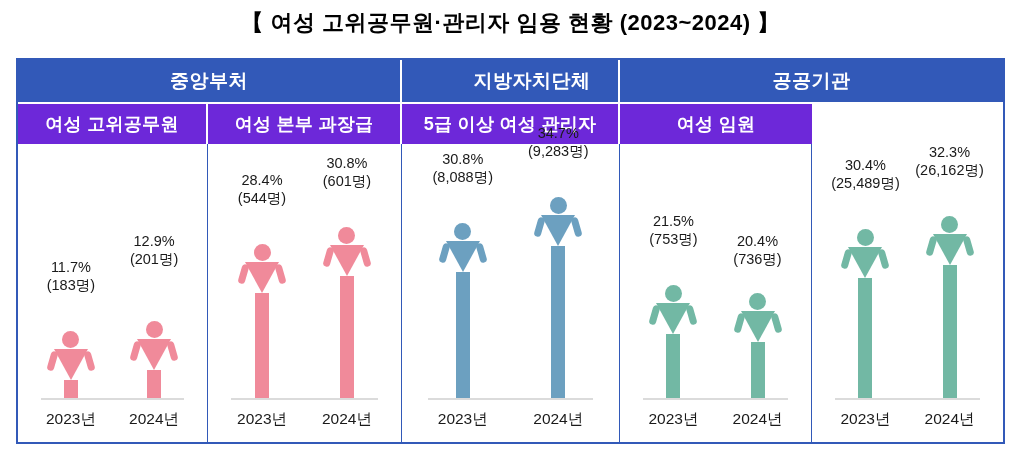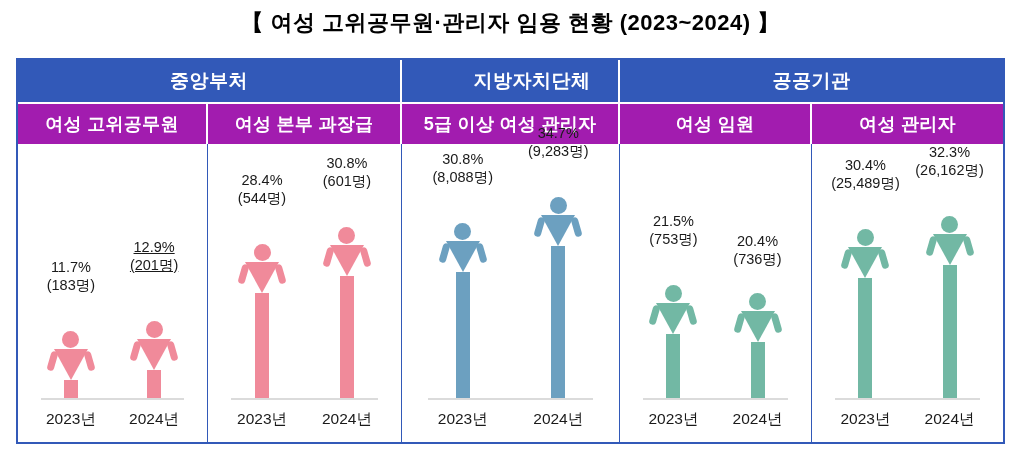--- a/index.html
+++ b/index.html
@@ -64,21 +64,21 @@
   .group-cell:last-child { border-right: none; }
 
   
   #sub-row {
     display: flex;
     height: 40px;
     flex: 0 0 40px;
     border-top: 2px solid #ffffff;
   }
   .sub-cell {
-    background: #a21caf;
+    background: #6d28d9;
     color: #ffffff;
     font-size: 18px;
     font-weight: bold;
     display: flex;
     align-items: center;
     justify-content: center;
     box-sizing: border-box;
     border-right: 2px solid #ffffff;
     letter-spacing: 0.3px;
     white-space: nowrap;
@@ -230,23 +230,20 @@
     </div>
     <div class="sub-cell" style="flex:0 0 194px;">
       <span>여성 본부 과장급</span>
     </div>
     <div class="sub-cell" style="flex:0 0 218px;">
       <span>5급 이상 여성 관리자</span>
     </div>
     <div class="sub-cell" style="flex:0 0 192px;">
       <span>여성 임원</span>
     </div>
-    <div class="sub-cell" style="flex:1 1 auto;">
-      <span>여성 관리자</span>
-    </div>
   </div>
 
   <div id="body-row">
 
     <div class="panel" style="flex:0 0 190px;">
       <div class="panel-inner">
         <div class="baseline"></div>
 
         <div class="col y2023">
           <div class="value-label" style="bottom:148px;">
@@ -259,21 +256,21 @@
               <div class="fig-torso"></div>
               <div class="fig-arm left" style="background:#F08A9A;"></div>
               <div class="fig-arm right" style="background:#F08A9A;"></div>
             </div>
             <div class="fig-stem" style="height:18px;background:#F08A9A;"></div>
           </div>
           <div class="year-label">2023년</div>
         </div>
 
         <div class="col y2024">
-          <div class="value-label" style="bottom:168px;text-decoration:underline;">
+          <div class="value-label" style="bottom:174px;">
             <span class="pct">12.9%</span>
             <span class="cnt">(201명)</span>
           </div>
           <div class="figure" style="color:#F08A9A;">
             <div class="fig-head" style="background:#F08A9A;"></div>
             <div class="fig-body">
               <div class="fig-torso"></div>
               <div class="fig-arm left" style="background:#F08A9A;"></div>
               <div class="fig-arm right" style="background:#F08A9A;"></div>
             </div>

